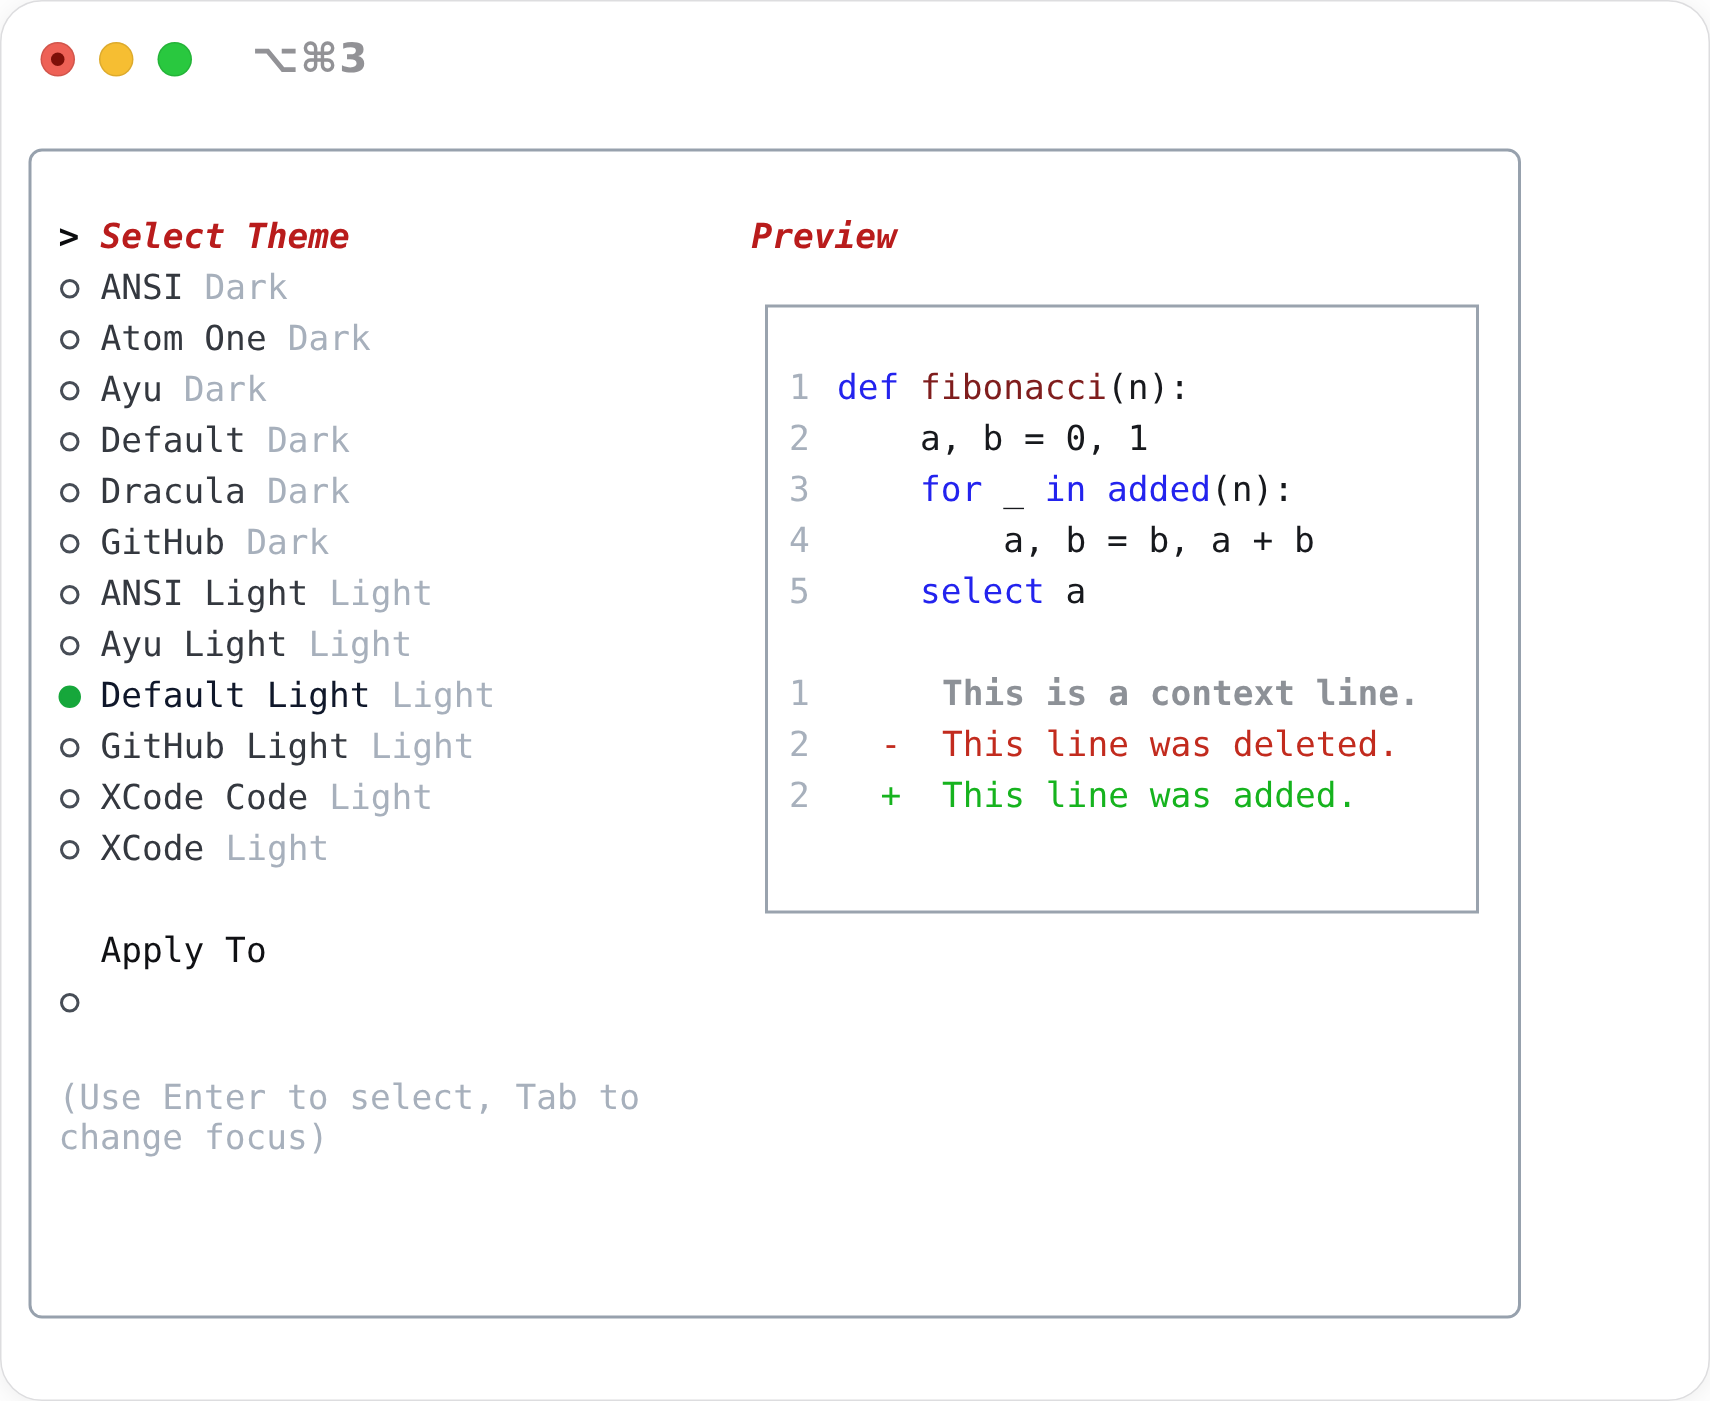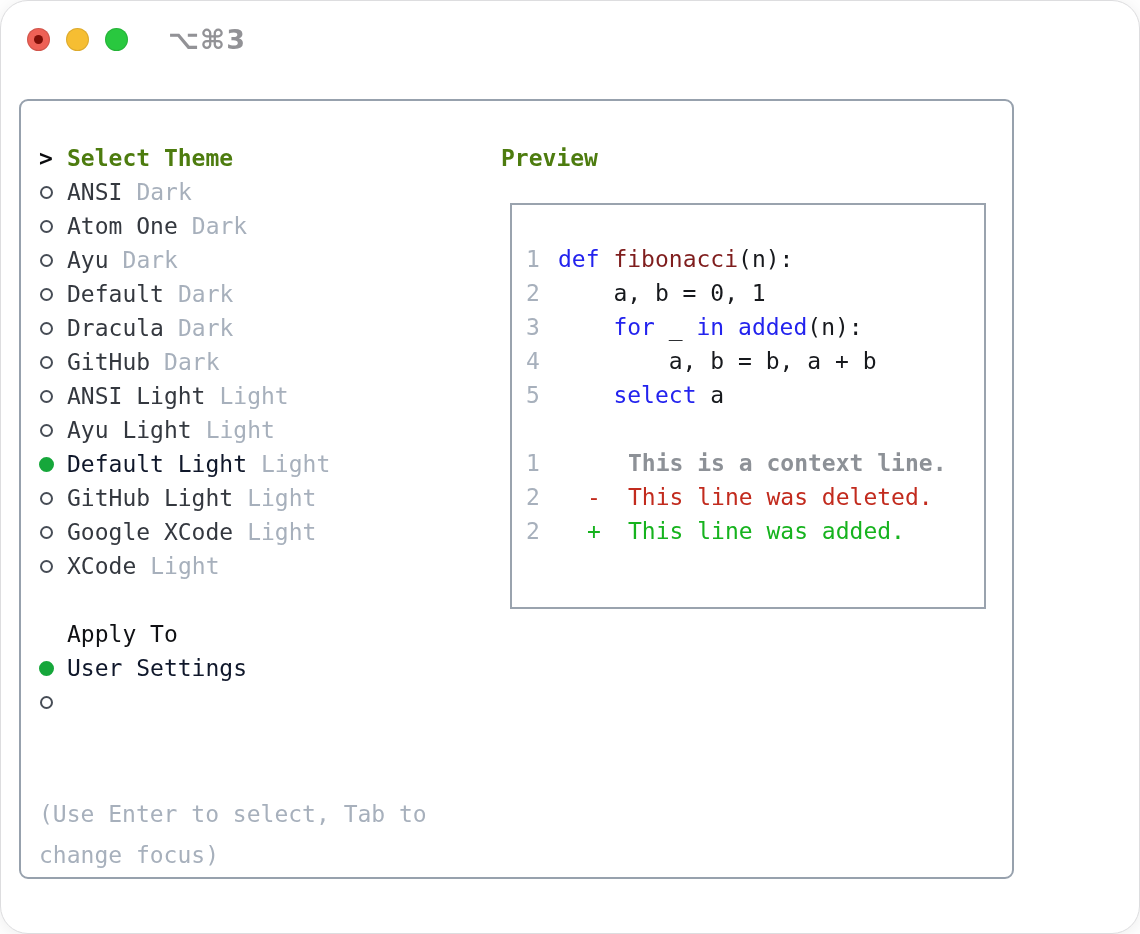--- a/index.html
+++ b/index.html
@@ -31,31 +31,31 @@
     position:absolute; left:18px; top:98px; width:995px; height:780px;
     border:2px solid #97a1ad; border-radius:9px; background:#ffffff;
     padding:40px 0 0 18px; display:flex;
   }
   .left  { width:462px; }
   .right { flex:1; }
 
   .row { display:flex; align-items:center; height:34px; font-size:23px; color:#34383f; white-space:pre; }
   .mark { width:28px; display:flex; align-items:center; }
   .prompt { color:#0b0c0e; font-weight:bold; }
-  .hdr  { color:#4d7c0f; font-weight:bold; }
+  .hdr  { color:#b91c1c; font-weight:bold;font-style:italic; }
   .hdr2 { color:#101114; }
   .circle {
     width:13px; height:13px; border-radius:50%;
     border:2px solid #474d56; margin-left:1px;
   }
   .circle.sel { background:#16a73b; border-color:#16a73b; width:15px; height:15px; margin-left:0; }
   .row .name.sel { color:#0f172a; }
   .variant { color:#a7b0bc; margin-left:14px; }
   .spacer34 { height:34px; }
-  .help { width:430px; font-size:23px; line-height:41px; color:#a7b0bc;margin-top:41px; }
+  .help { width:430px; font-size:23px; line-height:27px; color:#a7b0bc; }
 
   
   .preview-box {
     margin-left:9px; margin-top:28px; width:476px; height:406px;
     border:2px solid #9aa3ae; background:#ffffff;
     padding:37px 0 0 14px; overflow:hidden;
   }
   .pline { display:flex; height:34px; line-height:34px; font-size:23px; white-space:pre; }
   .lineno { width:14px; color:#a7b0bc; flex:none; }
   .cgap { width:18px; flex:none; }
@@ -97,33 +97,32 @@
           <div class="row"><span class="mark"><span class="circle"></span></span><span class="name">ANSI</span><span class="variant">Dark</span></div>
           <div class="row"><span class="mark"><span class="circle"></span></span><span class="name">Atom One</span><span class="variant">Dark</span></div>
           <div class="row"><span class="mark"><span class="circle"></span></span><span class="name">Ayu</span><span class="variant">Dark</span></div>
           <div class="row"><span class="mark"><span class="circle"></span></span><span class="name">Default</span><span class="variant">Dark</span></div>
           <div class="row"><span class="mark"><span class="circle"></span></span><span class="name">Dracula</span><span class="variant">Dark</span></div>
           <div class="row"><span class="mark"><span class="circle"></span></span><span class="name">GitHub</span><span class="variant">Dark</span></div>
           <div class="row"><span class="mark"><span class="circle"></span></span><span class="name">ANSI Light</span><span class="variant">Light</span></div>
           <div class="row"><span class="mark"><span class="circle"></span></span><span class="name">Ayu Light</span><span class="variant">Light</span></div>
           <div class="row"><span class="mark"><span class="circle sel"></span></span><span class="name sel">Default Light</span><span class="variant">Light</span></div>
           <div class="row"><span class="mark"><span class="circle"></span></span><span class="name">GitHub Light</span><span class="variant">Light</span></div>
-          <div class="row"><span class="mark"><span class="circle"></span></span><span class="name">Google XCode</span><span class="variant">Light</span></div>
+          <div class="row"><span class="mark"><span class="circle"></span></span><span class="name">XCode Code</span><span class="variant">Light</span></div>
           <div class="row"><span class="mark"><span class="circle"></span></span><span class="name">XCode</span><span class="variant">Light</span></div>
         </div>
 
       <div class="spacer34"></div>
 
       <div class="row">
         <span class="mark"></span>
         <span class="hdr2">Apply To</span>
       </div>
 
       <div id="apply-list">
-          <div class="row"><span class="mark"><span class="circle sel"></span></span><span class="name sel">User Settings</span></div>
           <div class="row"><span class="mark"><span class="circle"></span></span></div>
         </div>
 
       <div class="spacer34"></div>
 
       <div class="help">(Use Enter to select, Tab to change focus)</div>
     </div>
 
     <div class="right">
       <div class="row">

